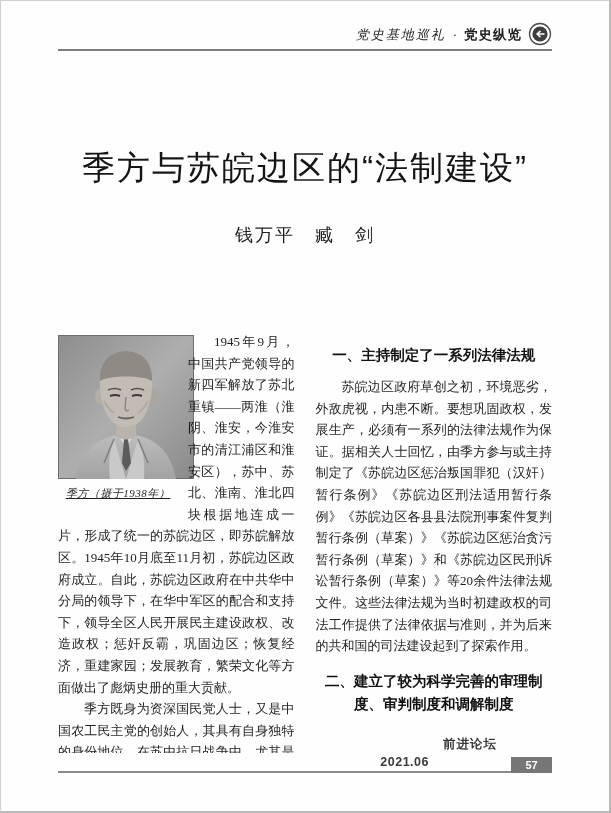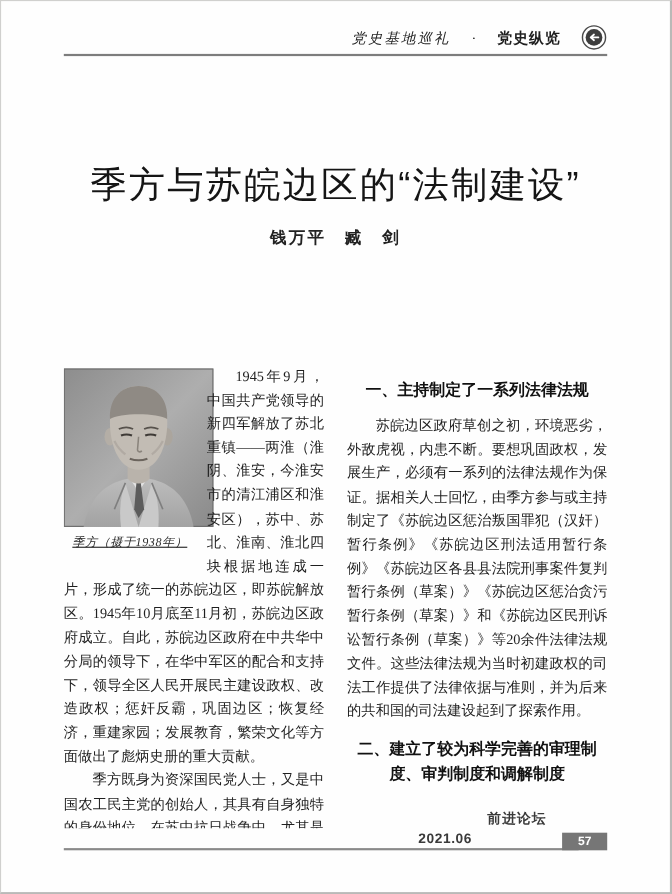--- a/index.html
+++ b/index.html
@@ -13,39 +13,39 @@
     border-bottom:2px solid #b9b9b7;
     box-sizing:border-box;
     font-family:"Liberation Serif","DejaVu Serif",serif;
     color:#1f1f1f;
     overflow:hidden;
   }
   
   .hdr{position:absolute;top:0;left:57px;right:57px;height:50px;}
   .hdr-row{
     position:absolute;right:0;bottom:2px;
-    display:flex;align-items:center;gap:18px;
+    display:flex;align-items:center;gap:6px;
     font-size:13px;white-space:nowrap;margin-top:16px;
   }
   .hdr-series{font-style:italic;letter-spacing:2px;font-family:"Liberation Serif",serif;}
   .hdr-dot{margin:0 1px;}
   .hdr-section{font-family:"Liberation Sans","DejaVu Sans",sans-serif;font-weight:bold;font-size:13.5px;letter-spacing:1px;}
   .hdr-rule{position:absolute;left:0;right:0;bottom:0;height:2px;background:#7d7d7d;}
   .hdr-icon{position:relative;top:1px;}
   
   .title{
     margin:145px 0 0 0;
     text-align:center;
     font-family:"Liberation Sans","DejaVu Sans",sans-serif;
     font-weight:normal;font-size:33px;letter-spacing:2px;color:#151515;
   }
   .authors{
-    margin-top:16px;text-align:center;
+    margin-top:32px;text-align:center;
     font-family:"Liberation Sans","DejaVu Sans",sans-serif;
-    font-weight:bold;font-size:15px;letter-spacing:2px;color:#222;
+    font-weight:normal;font-size:18px;letter-spacing:2px;color:#222;
   }
   
   .body-cols{
     position:absolute;top:330px;left:57px;right:57px;bottom:58px;
     display:flex;gap:21px;overflow:hidden;
   }
   .col{flex:1 1 0;font-size:13px;line-height:21.6px;text-align:justify;}
   .col p{margin:0;text-indent:2em;}
   .col p.no-indent{text-indent:0;}
   .col h2{

